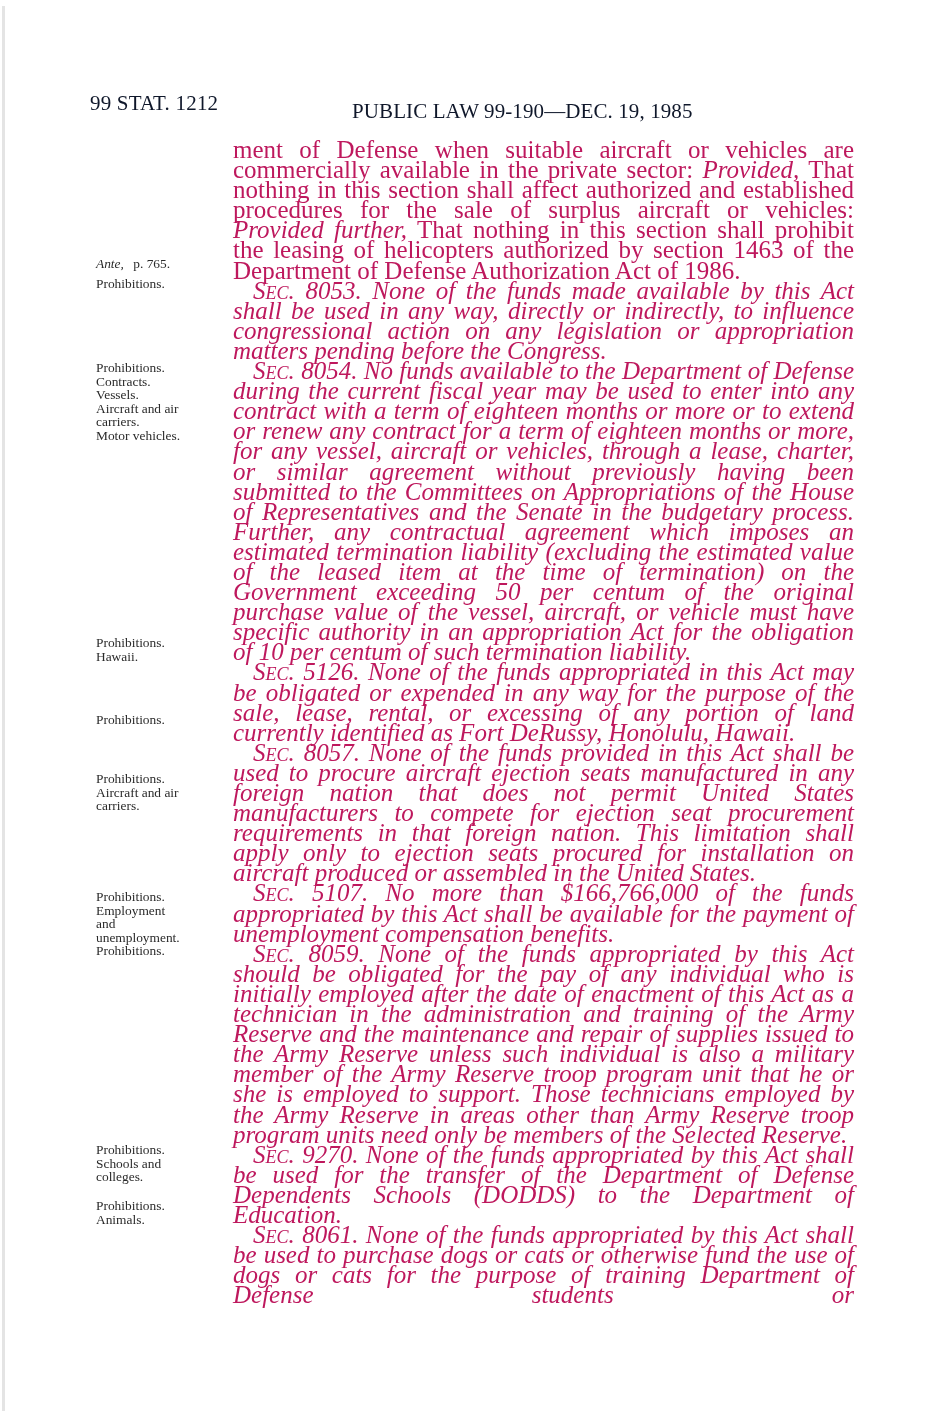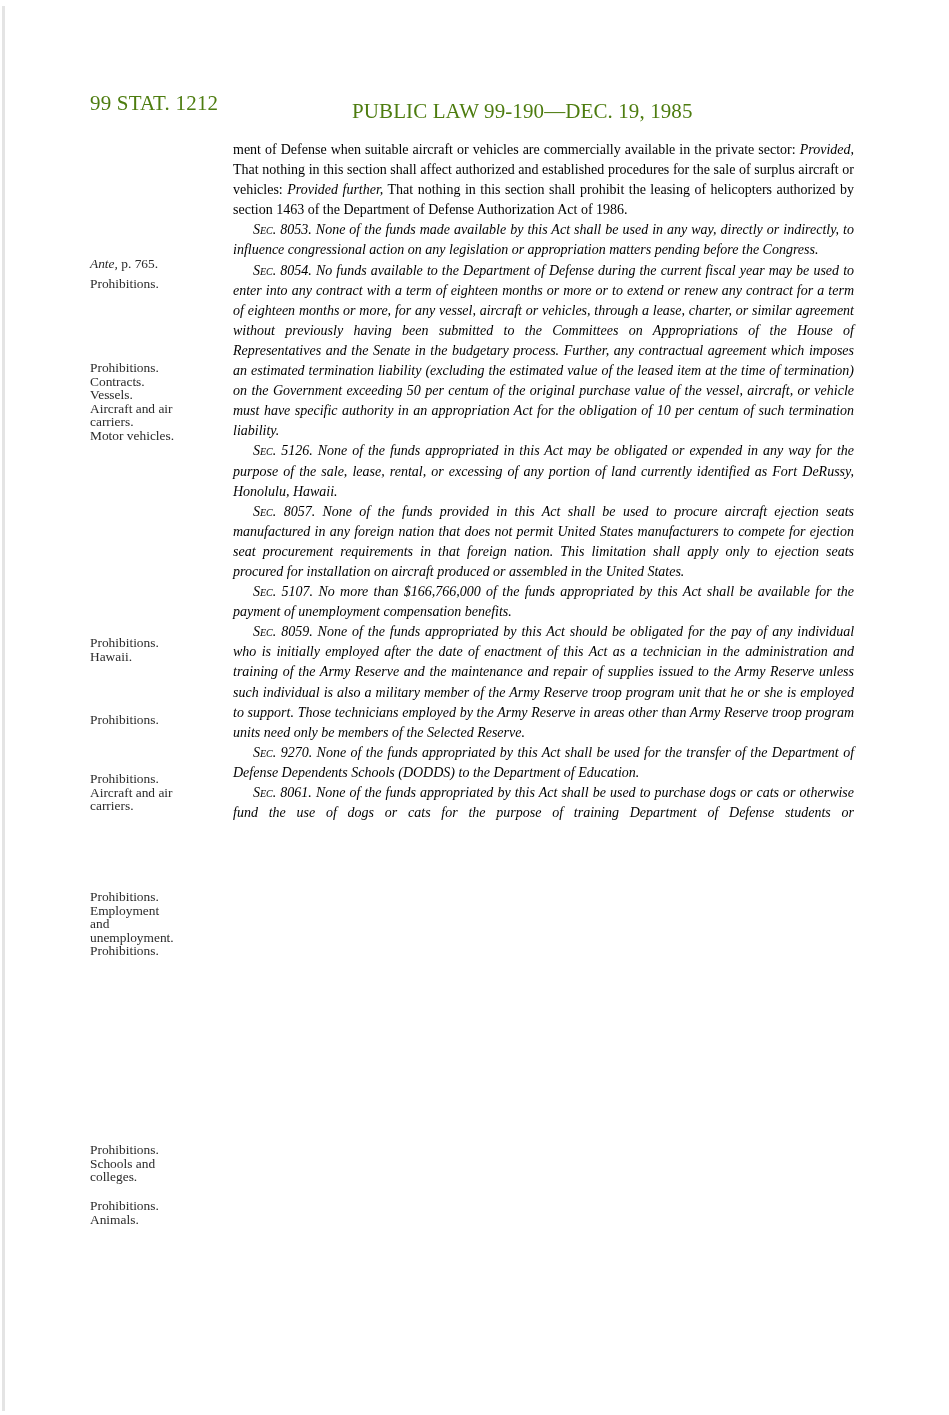--- a/index.html
+++ b/index.html
@@ -25,44 +25,44 @@
     }
     .running-head {
       position: absolute;
       top: 90px;
       left: 90px;
       width: 650px;
       height: 26px;
       font-family: "Liberation Serif", "DejaVu Serif", serif;
       font-size: 21px;
       line-height: 26px;
-      color: #4d7c0f;
+      color: #0f172a;
     }
     .running-head .stat {
       position: absolute;
       left: 0;
       top: 0;
       letter-spacing: 0.2px;
     }
     .running-head .title {
       position: absolute;
       left: 262px;
       top: 8px;
       letter-spacing: 0.1px;
     }
     .body-col {
       position: absolute;
       left: 233px;
       top: 140px;
       width: 621px;
       font-family: "Liberation Serif", "DejaVu Serif", serif;
-      font-size: 14px;
+      font-size: 25px;
       line-height: 20.1px;
       text-align: justify;
-      color: #000000;
+      color: #be185d;
     }
     .body-col p {
       margin: 0;
     }
     .body-col p.sec {
       text-indent: 20px;
       font-style: italic;
     }
     .sc {
       font-variant: small-caps;
@@ -76,20 +76,21 @@
       line-height: 13.6px;
       color: #2a2a2a;
     }
     .margin-note {
       position: absolute;
       left: 0;
       width: 130px;
     }
     .margin-note span {
       display: block;
+      margin-left: 6px;
     }
     .ital {
       font-style: italic;
     }
   </style>
 </head>
 <body>
 
 <div class="page-edge"></div>
 

